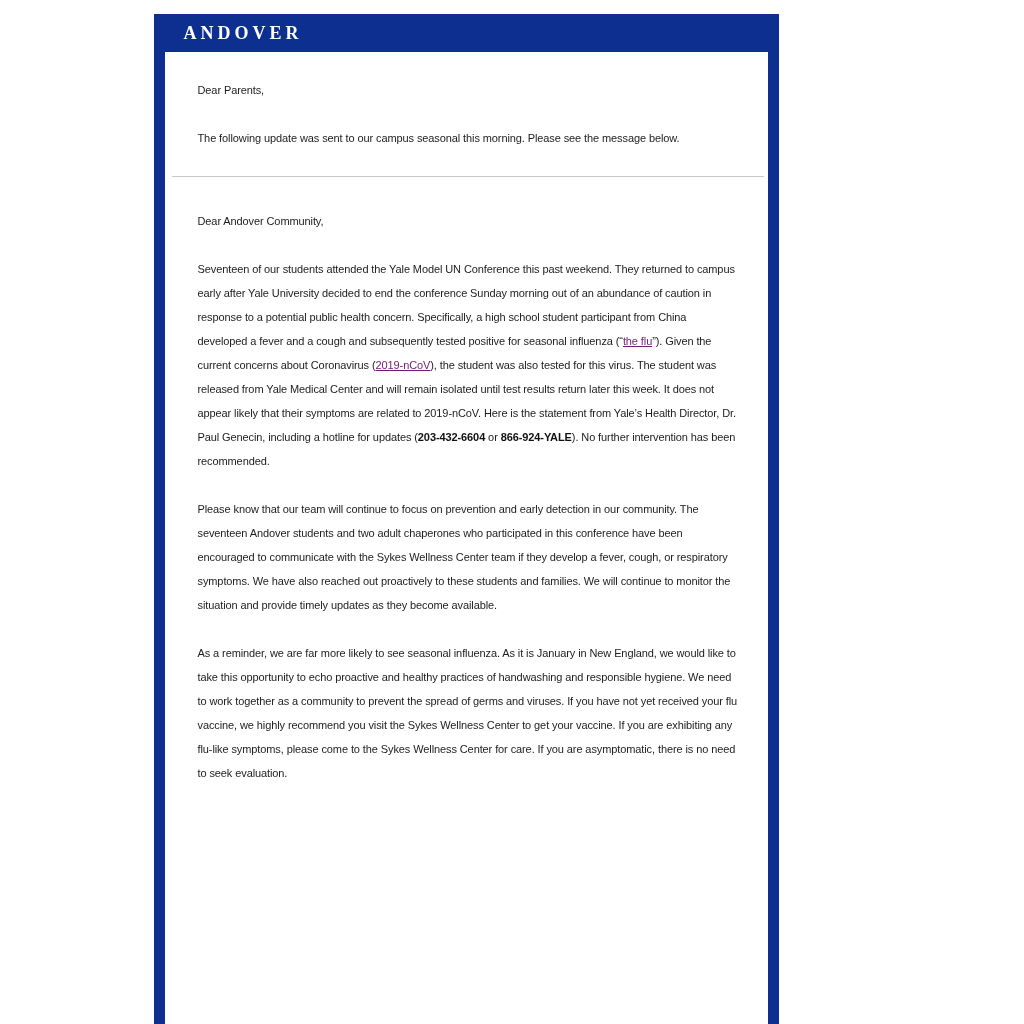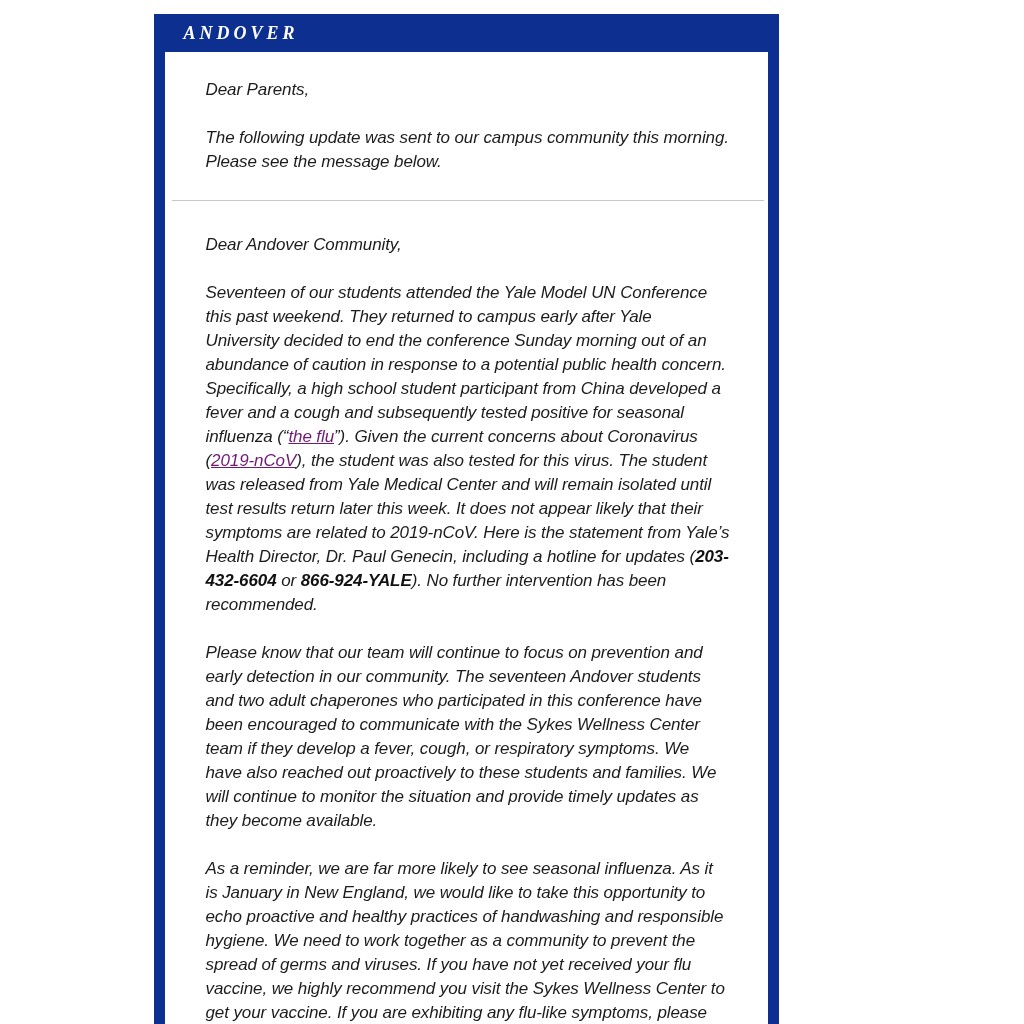--- a/index.html
+++ b/index.html
@@ -6,21 +6,20 @@
     margin: 0;
     padding: 0;
     background: #ffffff;
   }
   .page {
     width: 932px;
     height: 1024px;
     overflow: hidden;
     background: #ffffff;
     font-family: "Liberation Sans", "DejaVu Sans", sans-serif;
-    font-style: italic;
   }
   .email-card {
     width: 625px;
     margin: 14px auto 0;
   }
   .brand-bar {
     background: #0d2f8f;
     height: 38px;
     display: flex;
     align-items: center;
@@ -36,22 +35,22 @@
   }
   .email-body {
     background: #ffffff;
     border-left: 11px solid #0d2f8f;
     border-right: 11px solid #0d2f8f;
     box-sizing: border-box;
     min-height: 972px;
     padding: 26px 30px 80px 33px;
   }
   .email-body p {
-    margin: 0 8px 24px;
-    font-size: 17px;
+    margin: 0 0 24px;
+    font-size: 11px;
     line-height: 24px;
     color: #1c1c1c;
     letter-spacing: -0.1px;
   }
   .divider {
     border: none;
     border-top: 1px solid #c9c9c9;
     margin: 26px -26px 32px;
   }
   a.link {
@@ -71,21 +70,21 @@
   <div class="email-card">
 
     <header class="brand-bar">
       <span class="brand-logo">ANDOVER</span>
     </header>
 
     <div class="email-body">
 
       <p>Dear Parents,</p>
 
-      <p>The following update was sent to our campus community this morning. Please see the message below.</p>
+      <p>The following update was sent to our campus seasonal this morning. Please see the message below.</p>
 
       <hr class="divider">
 
       <p>Dear Andover Community,</p>
 
       <p><span>Seventeen of our students attended the Yale Model UN Conference this past weekend. They returned to campus early after Yale University decided to end the conference Sunday morning out of an abundance of caution in response to a potential public health concern. Specifically, a high school student participant from China developed a fever and a cough and subsequently tested positive for seasonal influenza (“</span><a class="link" href="#">the flu</a><span>”). Given the current concerns about Coronavirus (</span><a class="link" href="#">2019-nCoV</a><span>), the student was also tested for this virus. The student was released from Yale Medical Center and will remain isolated until test results return later this week. It does not appear likely that their symptoms are related to 2019-nCoV. Here is the statement from Yale’s Health Director, Dr. Paul Genecin, including a hotline for updates (</span><strong>203-432-6604</strong><span> or </span><strong>866-924-YALE</strong><span>). No further intervention has been recommended.</span></p>
 
       <p>Please know that our team will continue to focus on prevention and early detection in our community. The seventeen Andover students and two adult chaperones who participated in this conference have been encouraged to communicate with the Sykes Wellness Center team if they develop a fever, cough, or respiratory symptoms. We have also reached out proactively to these students and families. We will continue to monitor the situation and provide timely updates as they become available.</p>
 
       <p>As a reminder, we are far more likely to see seasonal influenza. As it is January in New England, we would like to take this opportunity to echo proactive and healthy practices of handwashing and responsible hygiene. We need to work together as a community to prevent the spread of germs and viruses. If you have not yet received your flu vaccine, we highly recommend you visit the Sykes Wellness Center to get your vaccine. If you are exhibiting any flu-like symptoms, please come to the Sykes Wellness Center for care. If you are asymptomatic, there is no need to seek evaluation.</p>

